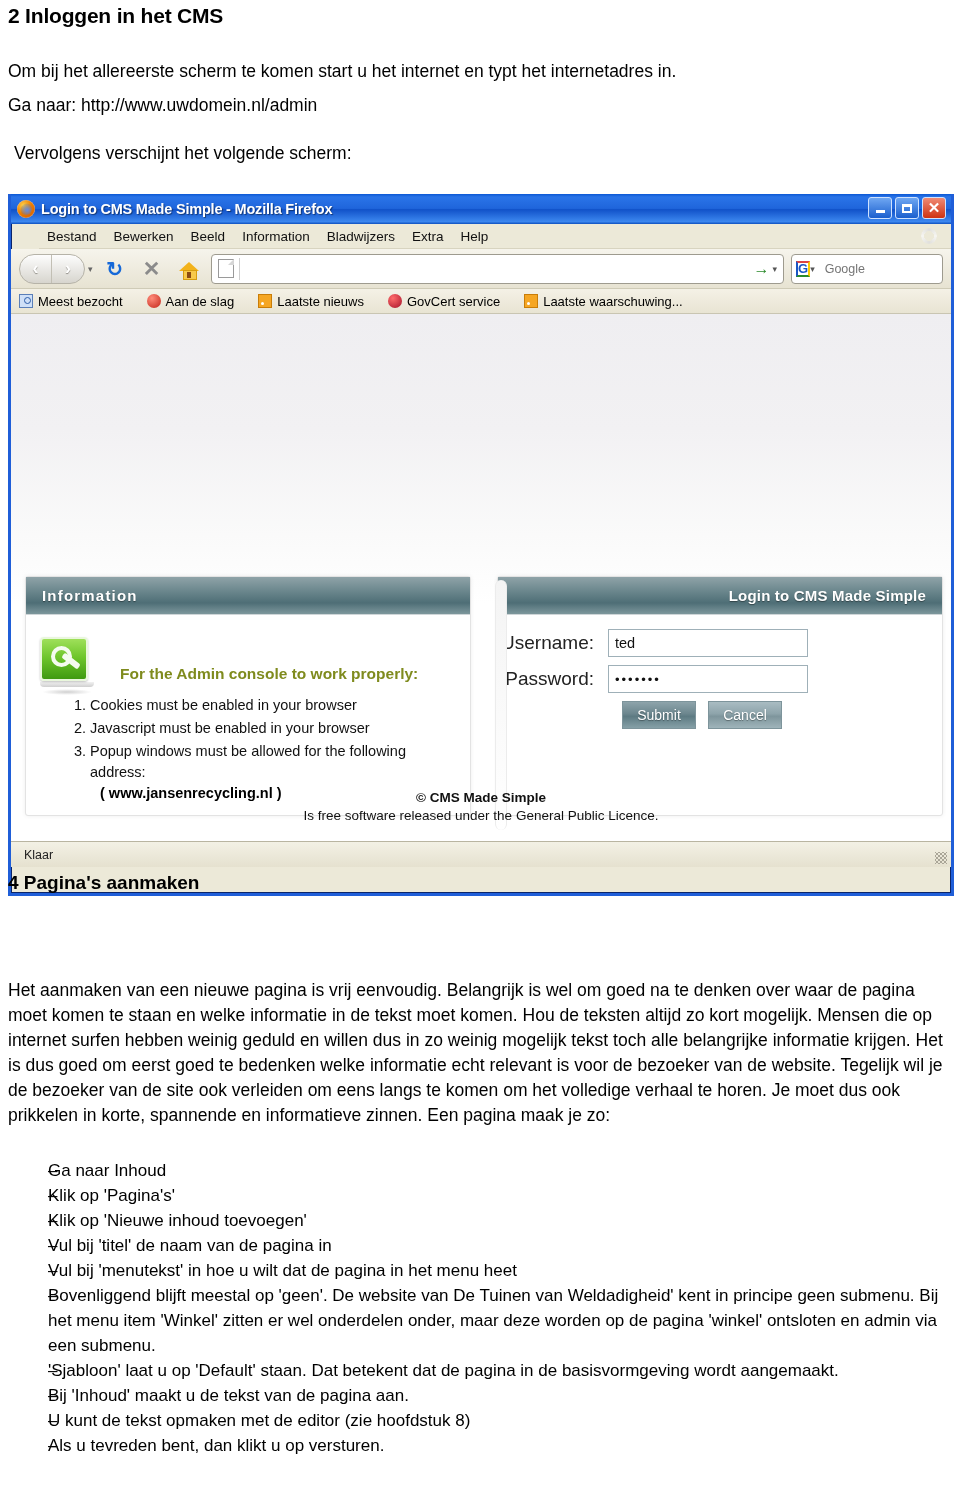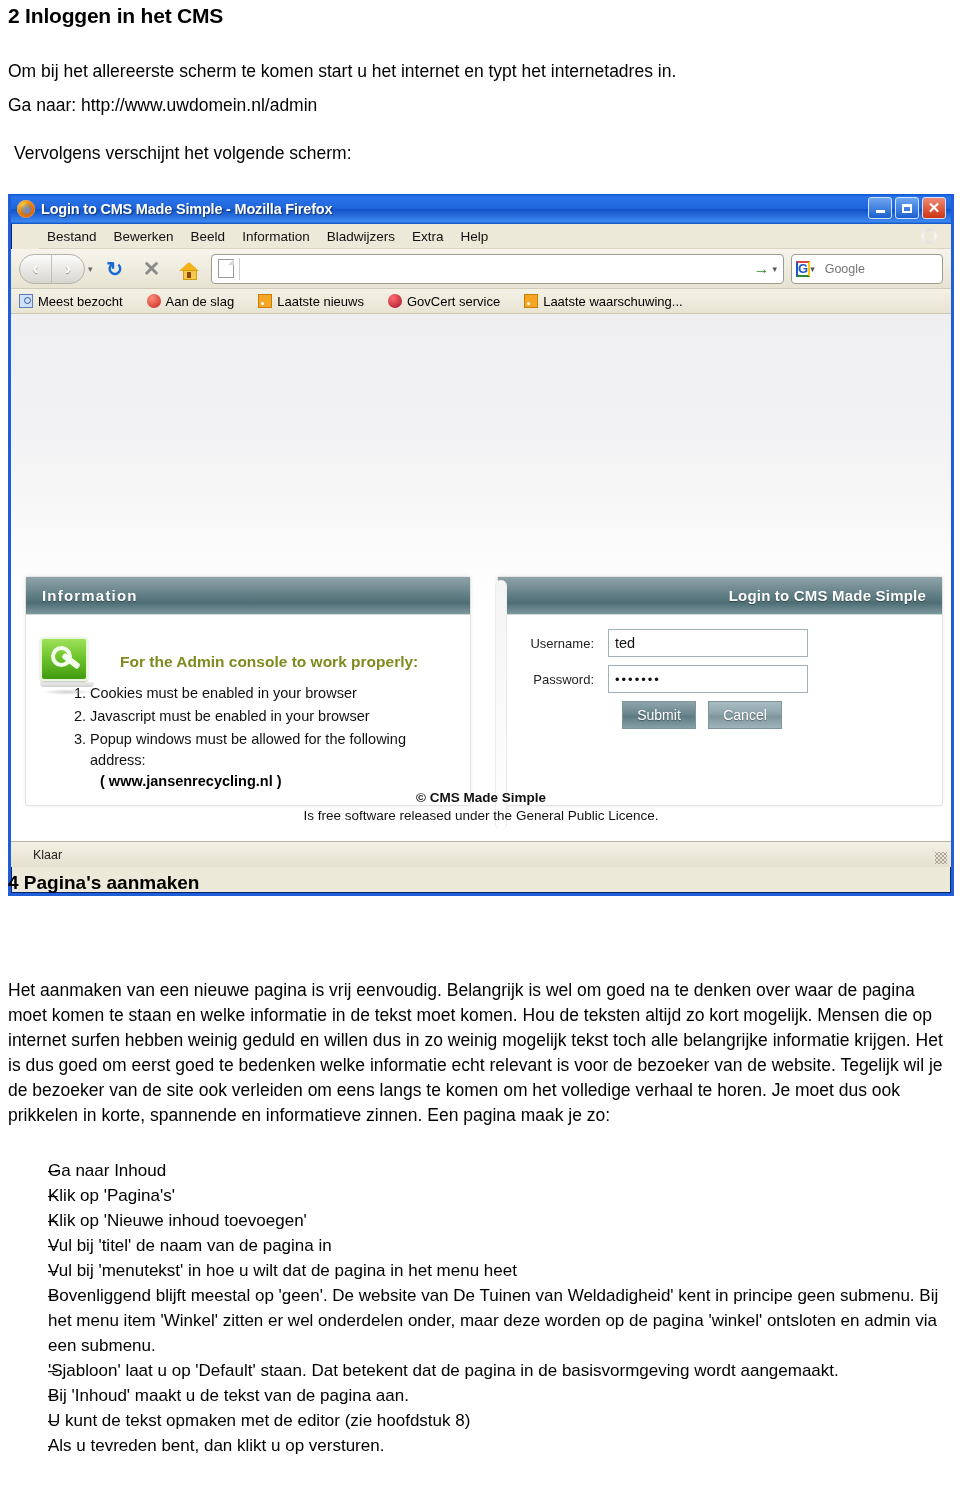--- a/index.html
+++ b/index.html
@@ -182,21 +182,21 @@
     height: 527px;
     background: linear-gradient(to bottom,#efeef1 0%, #f2f1f3 22%, #fafafa 42%, #ffffff 55%, #ffffff 100%);
     position:relative;
     overflow:hidden;
   }
 
   .statusbar {
     height:26px;
     background: linear-gradient(to bottom,#f3f1e5,#e5e1cf);
     border-top:1px solid #b9b5a1;
-    display:flex; align-items:center; padding-left:22px;
+    display:flex; align-items:center; padding-left:13px;
     font-size:12.5px; color:#222;
     position:relative;
   }
   .grip{
     position:absolute; right:4px; bottom:3px; width:12px; height:12px;
     background-image:
       radial-gradient(#a9a597 40%, transparent 41%),
       radial-gradient(#a9a597 40%, transparent 41%);
     background-size: 4px 4px;
     background-position: 0 0, 2px 2px;
@@ -217,21 +217,21 @@
     background: linear-gradient(to bottom, #8fa3a8 0%, #6e898f 35%, #4e6e76 70%, #7d979c 100%);
     display:flex; align-items:center;
     color:#fff; font-weight:bold; font-size:15px;
     letter-spacing:1.2px;
     text-shadow: 0 1px 1px rgba(0,0,0,.4);
     border-bottom:1px solid #cfd6d8;
   }
   .panel-head.left { padding-left:16px; justify-content:flex-start;}
   .panel-head.right { padding-right:16px; justify-content:flex-end; letter-spacing:0.2px;}
 
-  .info-body { padding: 20px 10px 14px 12px; position:relative; min-height: 190px;}
+  .info-body { padding: 32px 10px 14px 12px; position:relative; min-height: 190px;}
   .wrench-icon{
     position:absolute; left:14px; top:22px; width:54px; height:54px;
   }
   .wrench-icon .screen{
     width:48px;height:44px;border-radius:4px;
     background: linear-gradient(to bottom,#9fe05a 0%, #6fc62c 45%, #3f9a10 100%);
     border:2px solid #e9f7dc;
     box-shadow: 0 1px 2px rgba(0,0,0,.25);
     position:relative; overflow:hidden;
   }
@@ -259,21 +259,21 @@
   }
   .info-list {
     margin: 12px 0 0 0; padding-left: 52px;
     font-size:14.5px; line-height:21px; color:#111;
   }
   .info-list li { margin-bottom:2px; }
   .info-addr { margin: 1px 0 0 62px; font-size:14.5px; font-weight:bold; color:#000;}
 
   .login-body { padding: 14px 0 18px 0; }
   .form-row { display:flex; align-items:center; margin-bottom:8px; }
-  .form-label { width:110px; text-align:right; padding-right:14px; font-size:13px; color:#222;}
+  .form-label { width:110px; text-align:right; padding-right:14px; font-size:19px; color:#222;}
   .form-input{
     width:200px; height:28px; border:1px solid #9fb0b8; background:#fff;
     font-size:14.5px; padding:0 6px; outline:none; color:#111;
     font-family:"Liberation Sans", sans-serif;
   }
   .form-input.pwd{ letter-spacing:2px; font-size:13px; }
   .form-actions{ margin-left:124px; display:flex; gap:12px; margin-top:4px;}
   .cms-btn{
     min-width:74px; height:28px;
     background: linear-gradient(to bottom,#8ea4ab 0%, #6c868e 45%, #5d7a82 55%, #86a0a7 100%);

